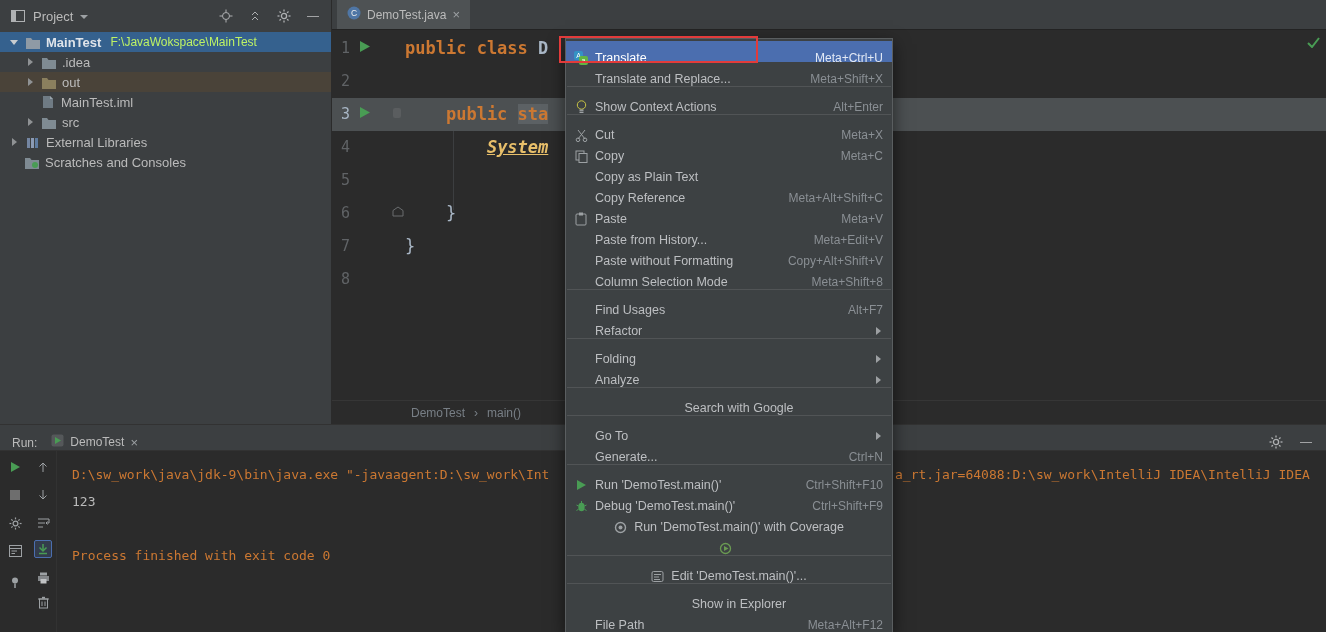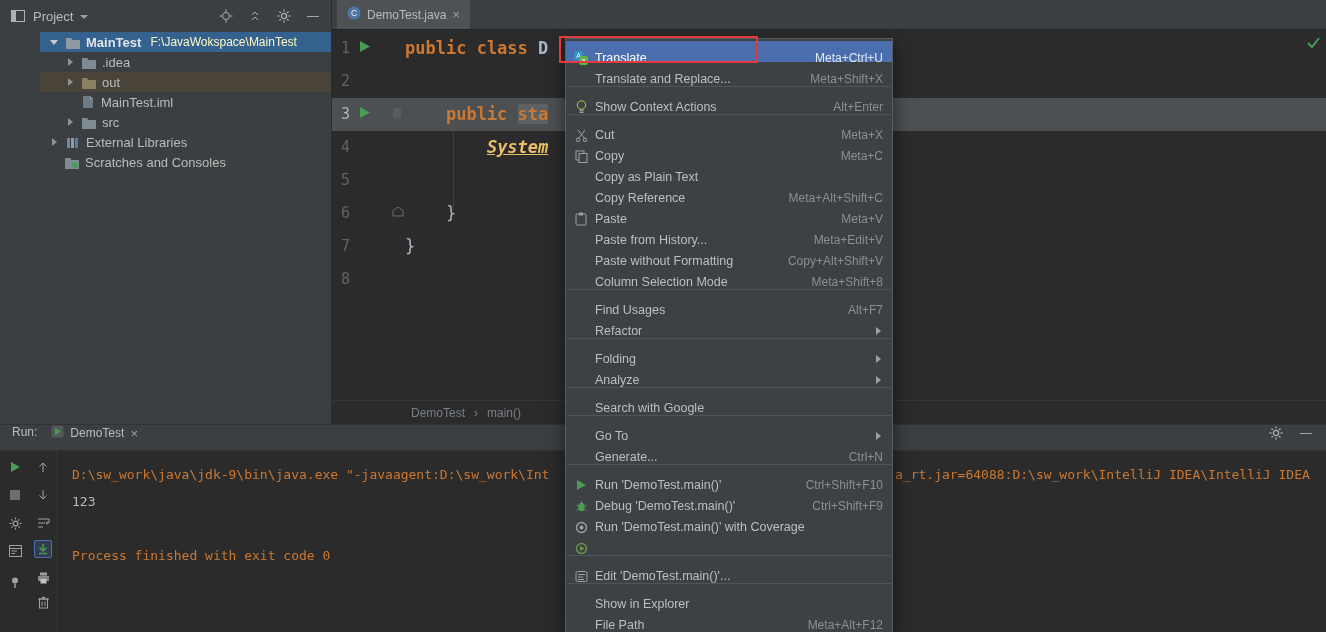--- a/index.html
+++ b/index.html
@@ -7,26 +7,26 @@
   .app{position:relative;width:1326px;height:632px;border-radius:25px;}
 
   
   .project-panel{position:absolute;left:0;top:0;width:332px;height:424px;background:#3c3f41;border-right:1px solid #2b2b2b;}
   .pp-header{height:32px;display:flex;align-items:center;gap:7px;padding:0 10px;}
   .pp-title{font-size:13px;color:#bbbbbb;}
   .caret-down{width:0;height:0;border-top:4px solid #9da1a4;border-left:4px solid transparent;border-right:4px solid transparent;margin-top:2px;}
   .pp-actions{margin-left:auto;display:flex;align-items:center;gap:13px;}
   .hicon{width:16px;height:16px;display:flex;align-items:center;justify-content:center;cursor:default;}
   .tree{padding-top:0;}
-  .trow{display:flex;align-items:center;gap:5px;height:20px;padding-left:8px;font-size:13px;color:#bbbbbb;white-space:nowrap;margin-left:40px;}
+  .trow{display:flex;align-items:center;gap:5px;height:20px;padding-left:8px;font-size:13px;color:#bbbbbb;white-space:nowrap;}
   .trow.ind1{padding-left:24px;}
   .trow.selected{background:#35618e;}
   .trow.hl{background:#4a4339;}
   .tlabel.bold{font-weight:bold;color:#dfe4ea;}
-  .tpath{font-size:12px;color:#fef9c3;margin-left:4px;}
+  .tpath{font-size:12px;color:#bef264;margin-left:4px;}
   .tw{width:12px;height:14px;display:flex;align-items:center;justify-content:center;flex:none;}
   .tw.icon{width:16px;}
   .arr-r{width:0;height:0;border-left:5px solid #8f9294;border-top:4px solid transparent;border-bottom:4px solid transparent;}
   .arr-d{width:0;height:0;border-top:5px solid #c8ccd0;border-left:4px solid transparent;border-right:4px solid transparent;}
   .spacer{width:11px;flex:none;}
 
   
   .editor-area{position:absolute;left:332px;top:0;width:994px;height:424px;background:#2b2b2b;}
   .tab-bar{height:30px;background:#3c3f41;display:flex;border-bottom:1px solid #232323;}
   .etab{display:flex;align-items:center;gap:6px;padding:0 10px;margin-left:5px;background:#4e5254;color:#bbbbbb;font-size:12px;}
@@ -42,34 +42,34 @@
   .kw{color:#cc7832;font-weight:bold;}
   .clsname{color:#a9b7c6;font-weight:bold;}
   .wsel{background:#5c6164;}
   .sysref{color:#e8bf6a;font-style:italic;text-decoration:underline;font-weight:bold;}
   .indent-guide{position:absolute;left:121px;top:101px;height:79px;width:1px;background:#3c3e40;}
   .inspect-ok{position:absolute;top:4px;right:6px;}
   .breadcrumb{position:absolute;left:0;right:0;bottom:0;height:24px;border-top:1px solid #363636;display:flex;align-items:center;gap:9px;padding-left:79px;font-size:12px;color:#787f86;background:#2b2b2b;}
 
   
   .run-panel{position:absolute;left:0;top:424px;width:1326px;height:208px;background:#2b2b2b;border-top:1px solid #323232;}
-  .rp-header{height:26px;background:#3c3f41;display:flex;align-items:flex-start;font-size:12px;color:#bbbbbb;padding:0 12px;border-bottom:1px solid #323232;}
+  .rp-header{height:26px;background:#3c3f41;display:flex;align-items:flex-end;font-size:12px;color:#bbbbbb;padding:0 12px;border-bottom:1px solid #323232;}
   .rp-tab{display:flex;align-items:center;gap:6px;margin-left:14px;}
   .rp-actions{margin-left:auto;display:flex;align-items:center;gap:14px;}
   .rp-toolbar{position:absolute;left:0;top:26px;bottom:0;width:57px;border-right:1px solid #323232;}
   .ticon{position:absolute;width:18px;height:18px;display:flex;align-items:center;justify-content:center;}
   .ticon.active{border:1px solid #4b6eaf;background:rgba(75,110,175,.25);border-radius:2px;}
   .console{position:absolute;left:57px;top:26px;right:0;bottom:0;padding:10px 0 0 15px;font:13px/27px "DejaVu Sans Mono",monospace;color:#bbbbbb;}
   .cline{white-space:pre;position:relative;height:27px;}
   .c-orange{color:#cc7832;}
   .seg-right{position:absolute;left:823px;top:0;}
 
   
   .context-menu{position:absolute;left:565px;top:38px;width:328px;bottom:0;background:#3d4143;border:1px solid #5a5e60;border-bottom:none;box-shadow:0 6px 16px rgba(0,0,0,.55);padding-top:2px;z-index:50;overflow:hidden;}
-  .mi{height:21px;display:flex;align-items:center;padding:13px 9px 0 5px;font-size:12.5px;color:#bdbfc2;white-space:nowrap;}
+  .mi{height:21px;display:flex;align-items:center;padding:13px 9px 0 5px;font-size:12.5px;color:#bdbfc2;white-space:nowrap;justify-content:center;}
   .mic{width:20px;height:16px;display:flex;align-items:center;justify-content:center;margin-right:4px;flex:none;}
   .mis{margin-left:auto;color:#8a8f94;font-size:12px;}
   .mia{margin-left:auto;width:0;height:0;border-left:5px solid #9da0a3;border-top:4px solid transparent;border-bottom:4px solid transparent;margin-right:2px;}
   .mi.sel{background:#4b6eaf;color:#ffffff;}
   .mi.sel .mis{color:#e2e9f5;}
   .msep{height:1px;background:#515456;margin:3px 1px;}
   .red-box{position:absolute;left:559px;top:36px;width:199px;height:27px;border:2px solid #e23b3b;z-index:60;}
 </style>
 </head>
 <body>

